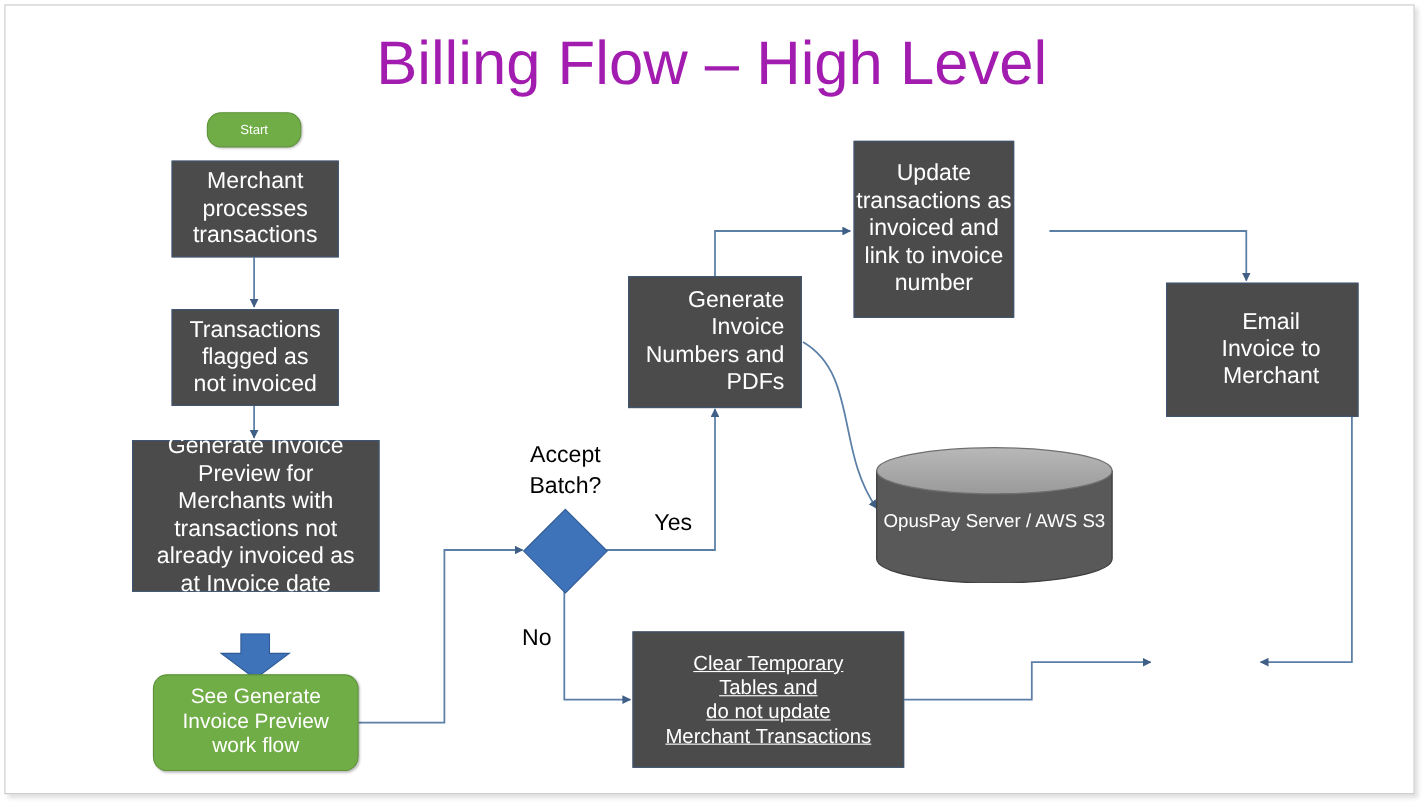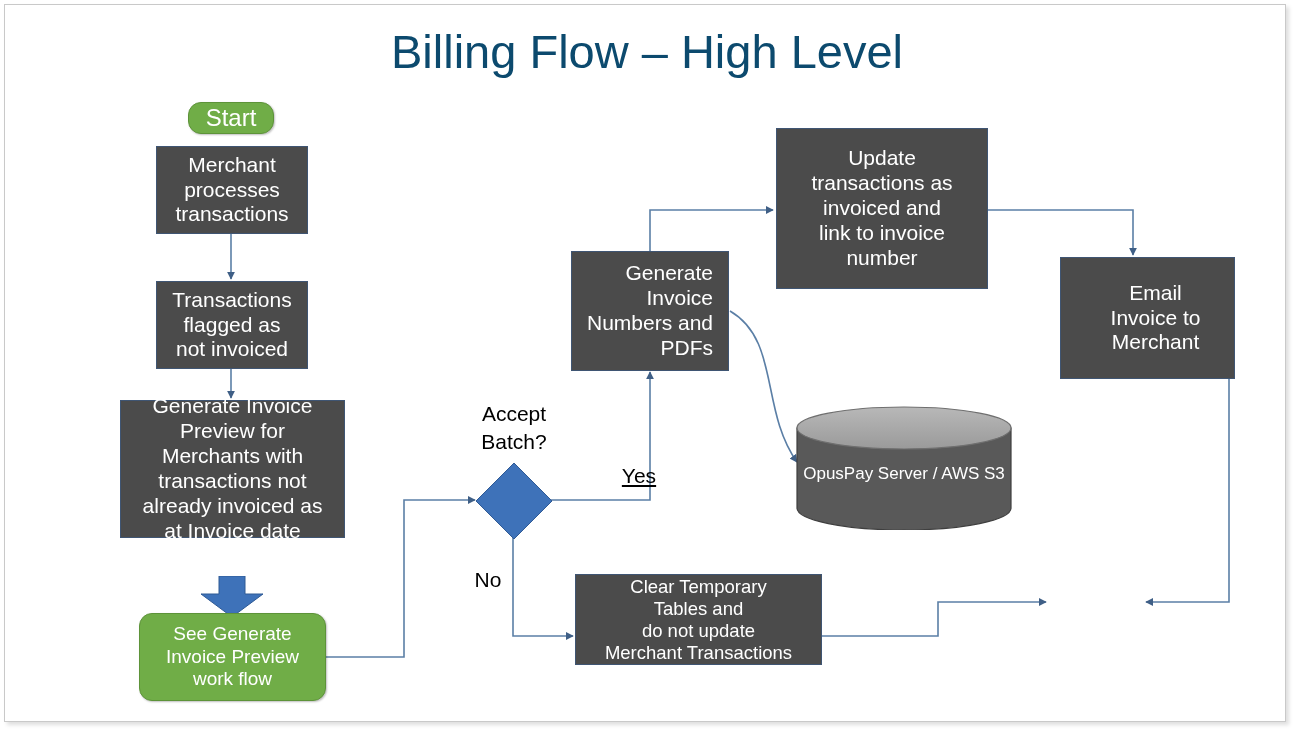--- a/index.html
+++ b/index.html
@@ -29,23 +29,23 @@
     box-shadow: 3px 3px 4px rgba(0,0,0,0.13);
     background: #ffffff;
     box-sizing: border-box;
   }
   #title {
     position: absolute;
     left: 0;
     top: 24px;
     width: 1294px;
     text-align: center;
-    font-size: 47px;
+    font-size: 56px;
     font-weight: 400;
-    color: #0c4a6e;
+    color: #a21caf;
     letter-spacing: 0px;
     font-family: "Liberation Sans", sans-serif;
     white-space: nowrap;
   }
   .node {
     position: absolute;
     box-sizing: border-box;
     display: flex;
     align-items: center;
     justify-content: center;
@@ -66,21 +66,21 @@
   .term-green {
     background: #70ad47;
     border: 1px solid #5d9339;
     box-shadow: 1px 1px 2px rgba(0,0,0,0.25);
   }
   .term-amber {
     background: #ffc000;
     border: 1px solid #bf8f00;
     box-shadow: 1px 1px 2px rgba(0,0,0,0.25);
   }
-  .start-box { font-size: 24px; text-align: center; }
+  .start-box { font-size: 12px; text-align: center; }
   .label {
     position: absolute;
     color: #000000;
     font-size: 21px;
     line-height: 1.32;
     text-align: center;
     white-space: pre-line;
   }
   .diamond-wrap {
     position: absolute;
@@ -184,32 +184,32 @@
 
   <div class="label" style="left:453px; top:400px; width:122px;">Accept
 Batch?</div>
 
   <div class="diamond-wrap" style="left:475px; top:462px; width:78px; height:78px;">
     <svg width="78" height="78" viewBox="0 0 78 78">
       <polygon points="39,1 77,39 39,77 1,39" fill="#3E72B9" stroke="#2f5a95" stroke-width="1"></polygon>
     </svg>
   </div>
 
-  <div class="label" style="left:611px; top:462px; width:56px;text-decoration:underline;">Yes</div>
+  <div class="label" style="left:584px; top:462px; width:56px;">Yes</div>
 
   <div class="label" style="left:462px; top:566px; width:52px;">No</div>
 
   <div class="node proc" style="left:571px; top:251px; width:158px; height:120px;">
     <span style="white-space:pre-line;text-align:right;">Generate
 Invoice
 Numbers and
 PDFs</span>
   </div>
 
-  <div class="node proc" style="left:776px; top:128px; width:212px; height:161px;">
+  <div class="node proc" style="left:776px; top:128px; width:146px; height:161px;">
     <span style="white-space:pre-line;">Update
 transactions as
 invoiced and
 link to invoice
 number</span>
   </div>
 
   <div class="node proc" style="left:1060px; top:257px; width:175px; height:122px;padding-left:16px;">
     <span style="white-space:pre-line;">Email
 Invoice to
@@ -223,20 +223,20 @@
           <stop offset="0%" stop-color="#b8b8b8"></stop>
           <stop offset="100%" stop-color="#9a9a9a"></stop>
         </linearGradient>
       </defs>
       <path d="M 2 22 L 2 102 A 107 22 0 0 0 216 102 L 216 22 Z" fill="#595959" stroke="#3f3f3f" stroke-width="1.2"></path>
       <ellipse cx="109" cy="22" rx="107" ry="21" fill="url(#cylTopG)" stroke="#6f6f6f" stroke-width="1.2"></ellipse>
     </svg>
     <div class="cyl-label">OpusPay Server  /  AWS S3</div>
   </div>
 
-  <div class="node proc small" style="left:575px; top:574px; width:247px; height:91px;">
+  <div class="node proc small" style="left:575px; top:574px; width:247px; height:124px;text-decoration:underline;">
     <span style="white-space:pre-line;">Clear Temporary
 Tables and
 do not update
 Merchant Transactions</span>
   </div>
 
 </div>
 
 </body></html>

